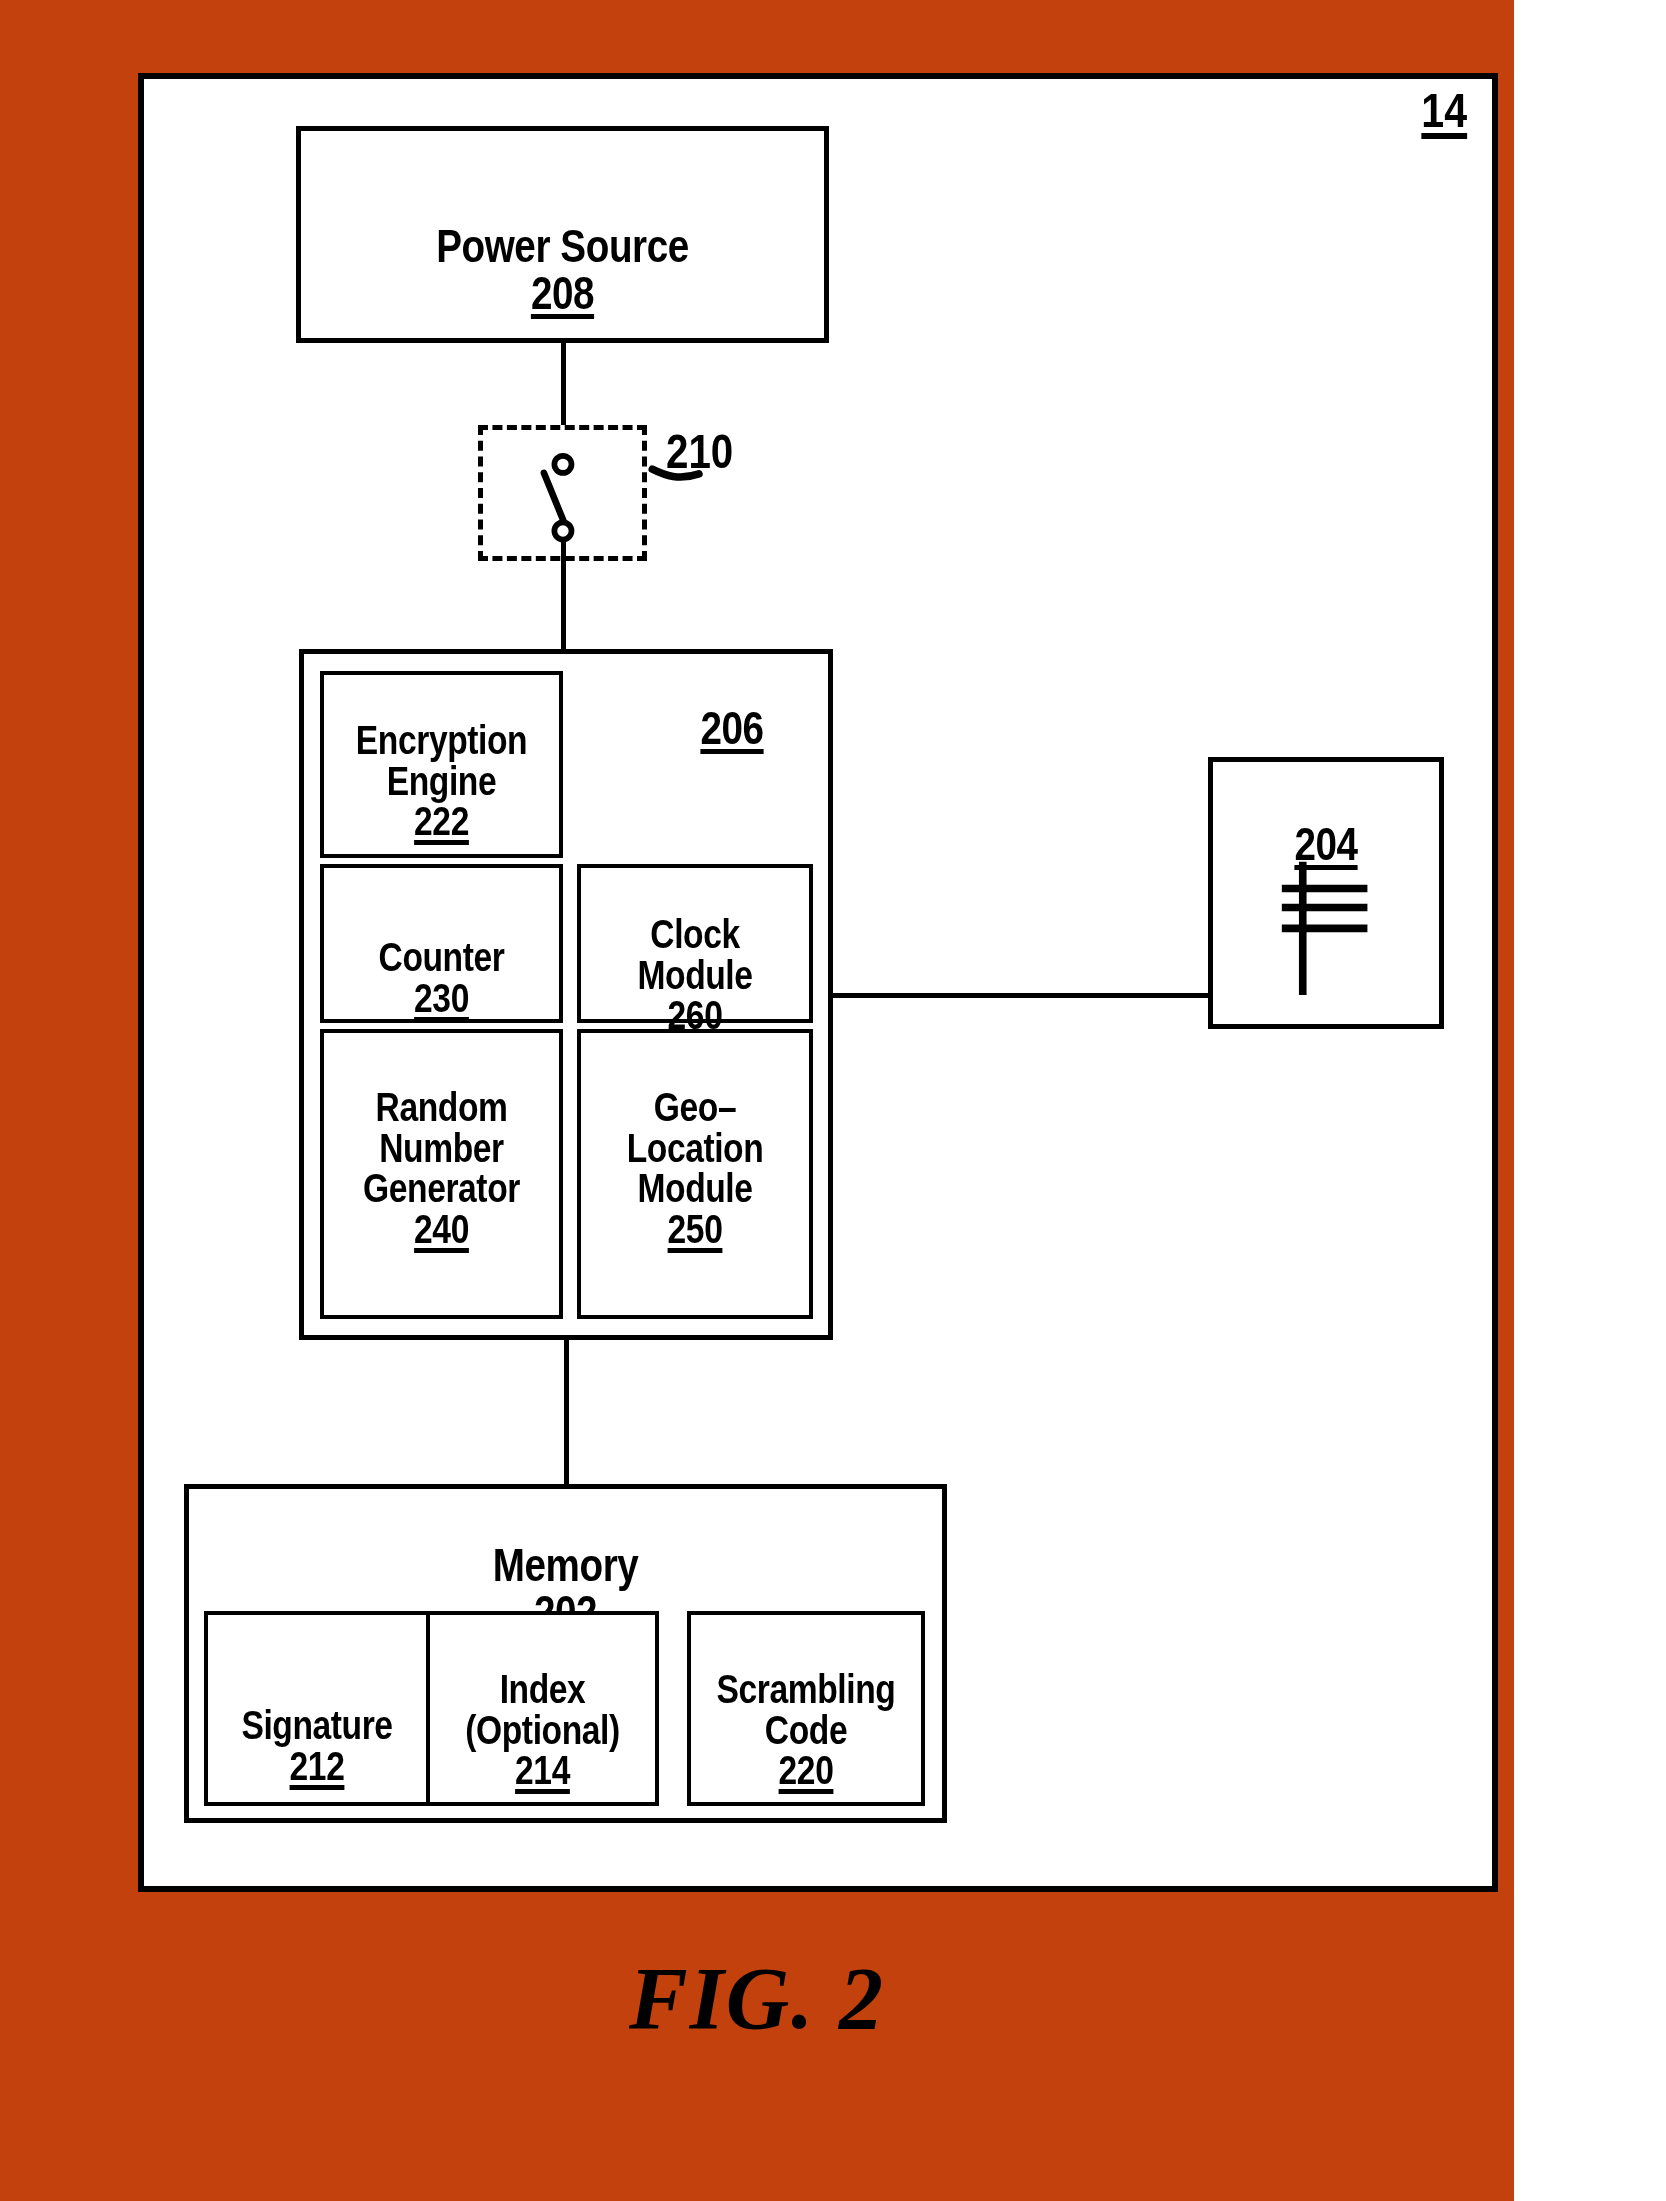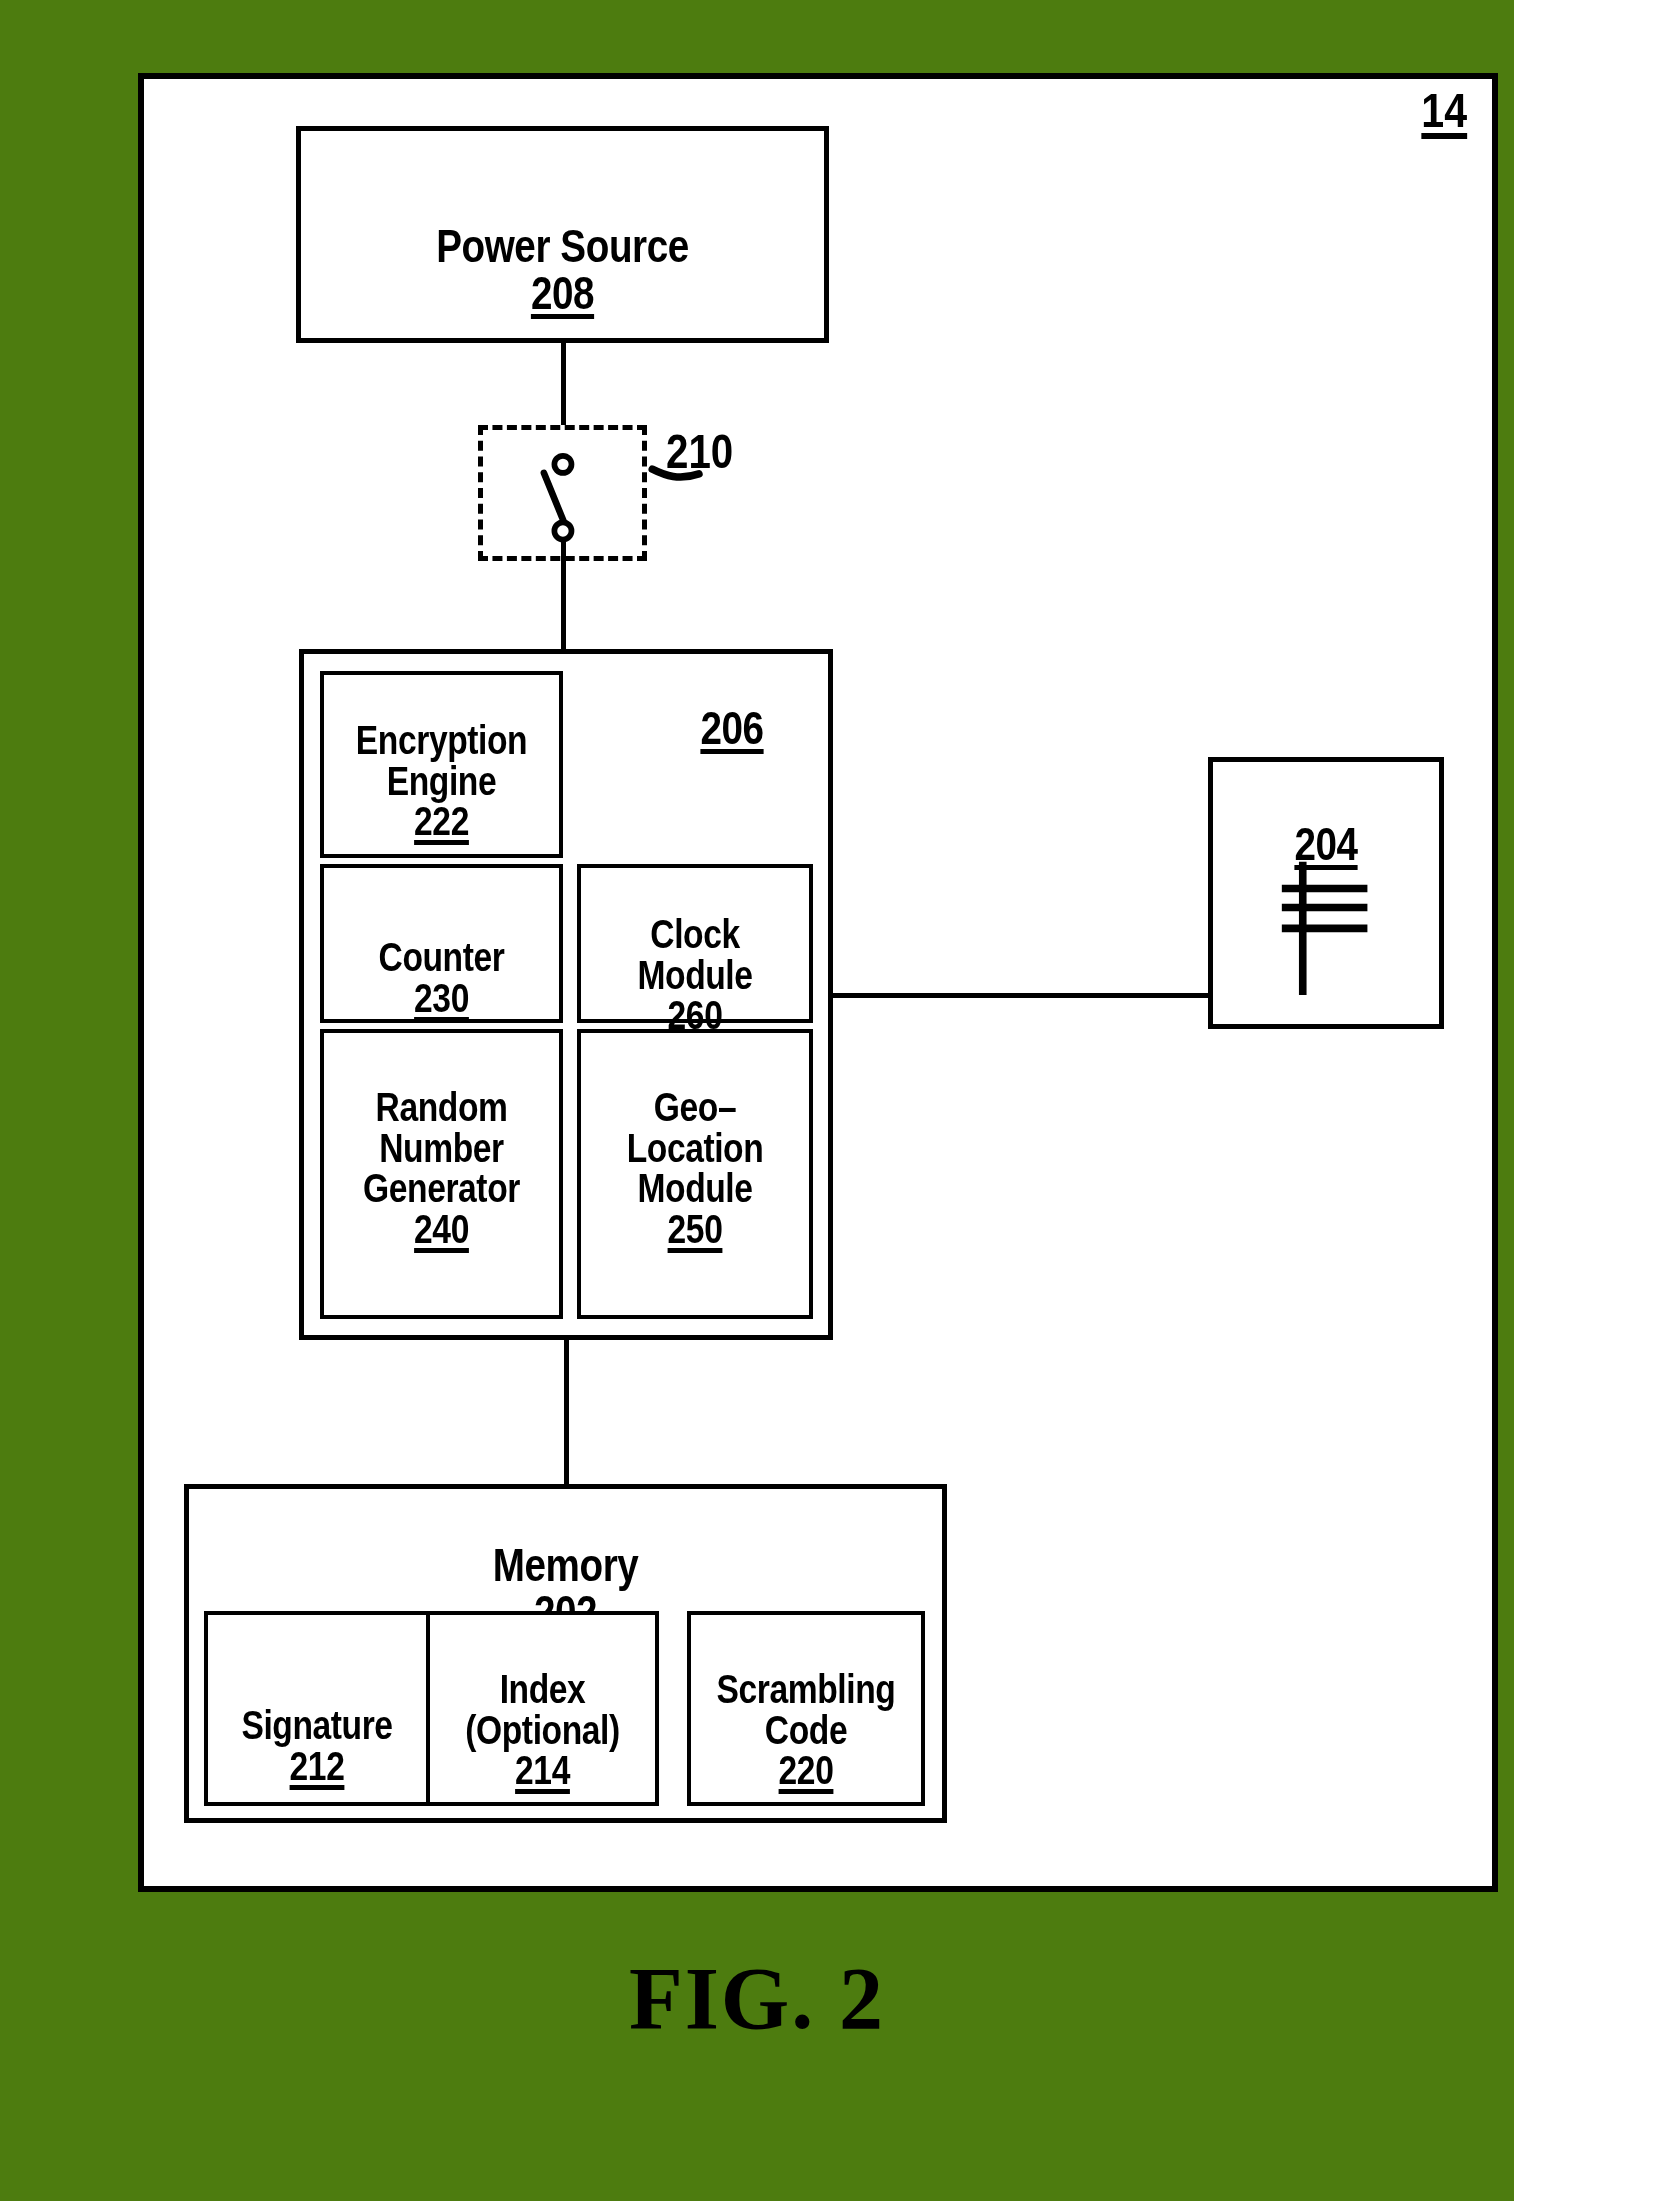--- a/index.html
+++ b/index.html
@@ -8,21 +8,21 @@
     padding: 0;
     background: #ffffff;
   }
   body {
     font-family: "Liberation Sans", sans-serif;
   }
   #figure-root {
     position: relative;
     width: 1514px;
     height: 2202px;
-    background: #4d7c0f;
+    background: #c2410c;
     overflow: hidden;
   }
 
   
   .box {
     position: absolute;
     border: 5.7px solid #000;
     background: #ffffff;
     box-sizing: border-box;
   }
@@ -73,20 +73,21 @@
   }
 
   
   #fig-caption {
     position: absolute;
     width: 100%;
     text-align: center;
     font-family: "Liberation Serif", serif;
     font-weight: bold;
     color: #000;
+    font-style: italic;
   }
 
   
   #ref-14 {
     position: absolute;
     font-family: "Liberation Sans", sans-serif;
     font-weight: bold;
     color: #000;
     text-decoration: underline;
     text-underline-offset: 5.7px;

